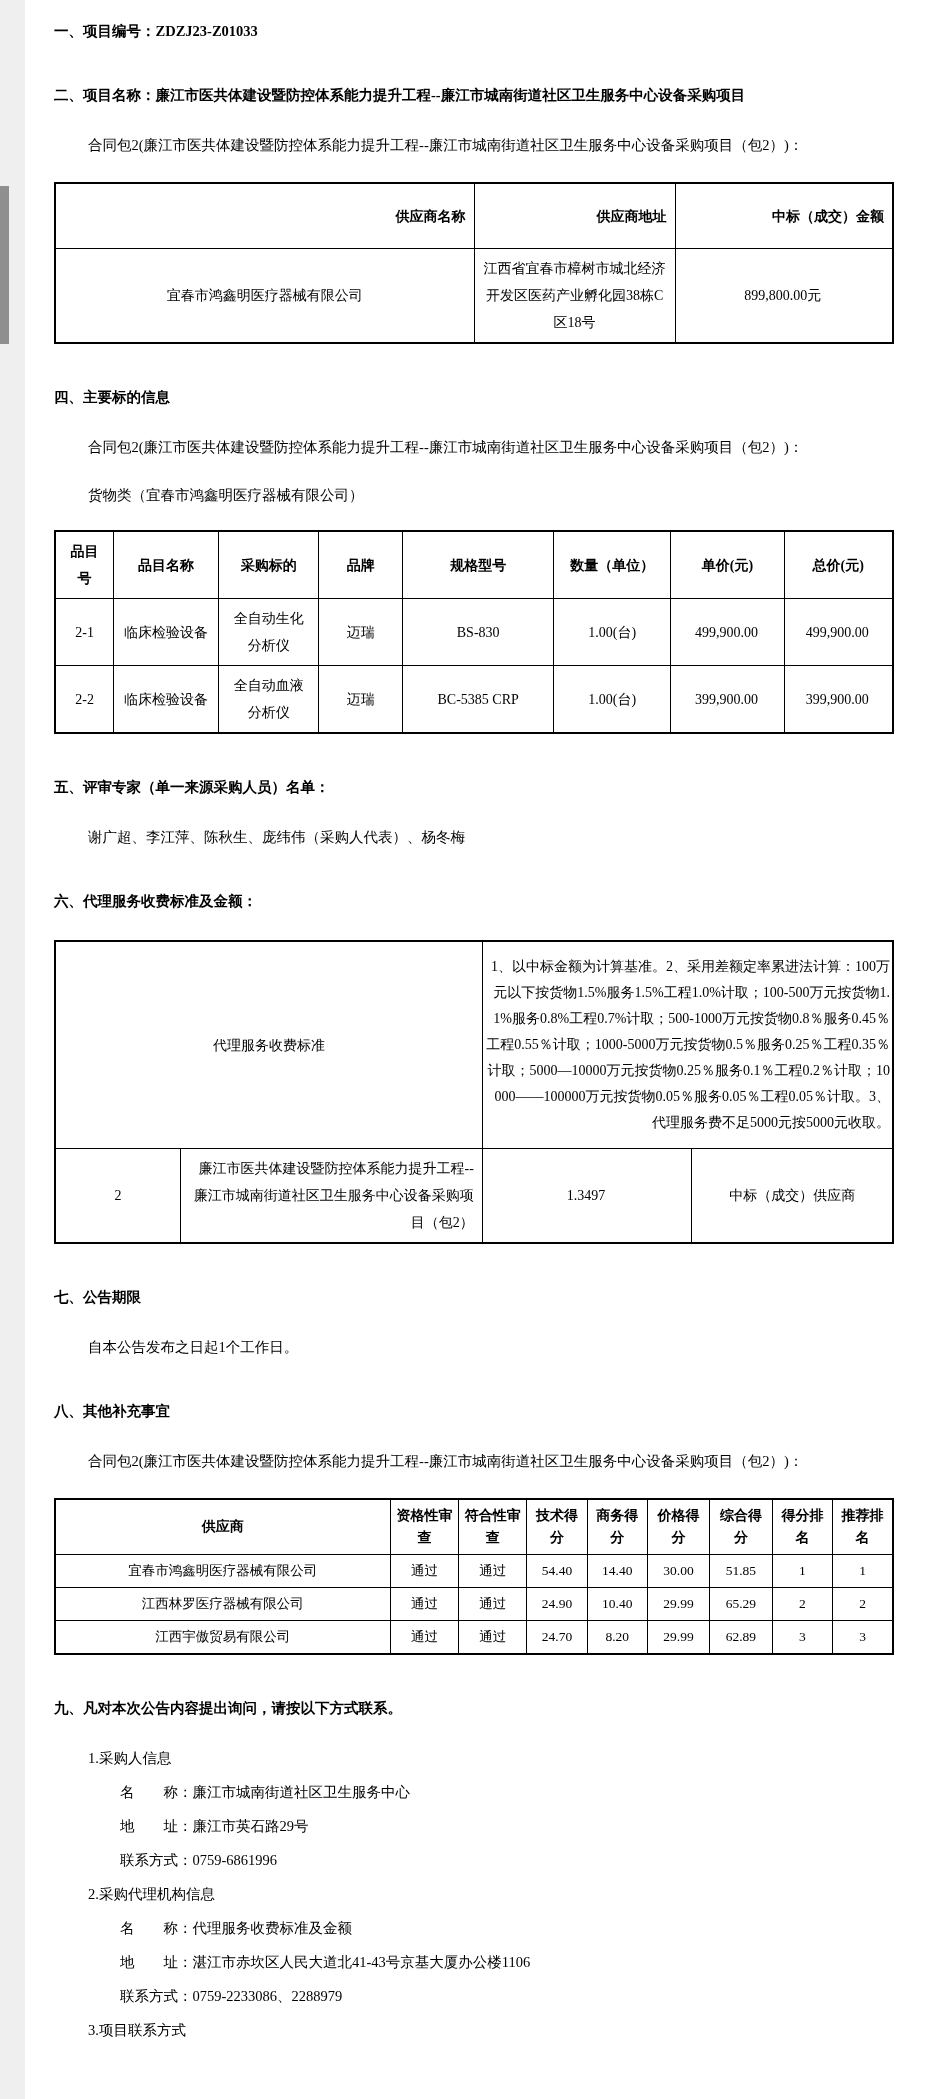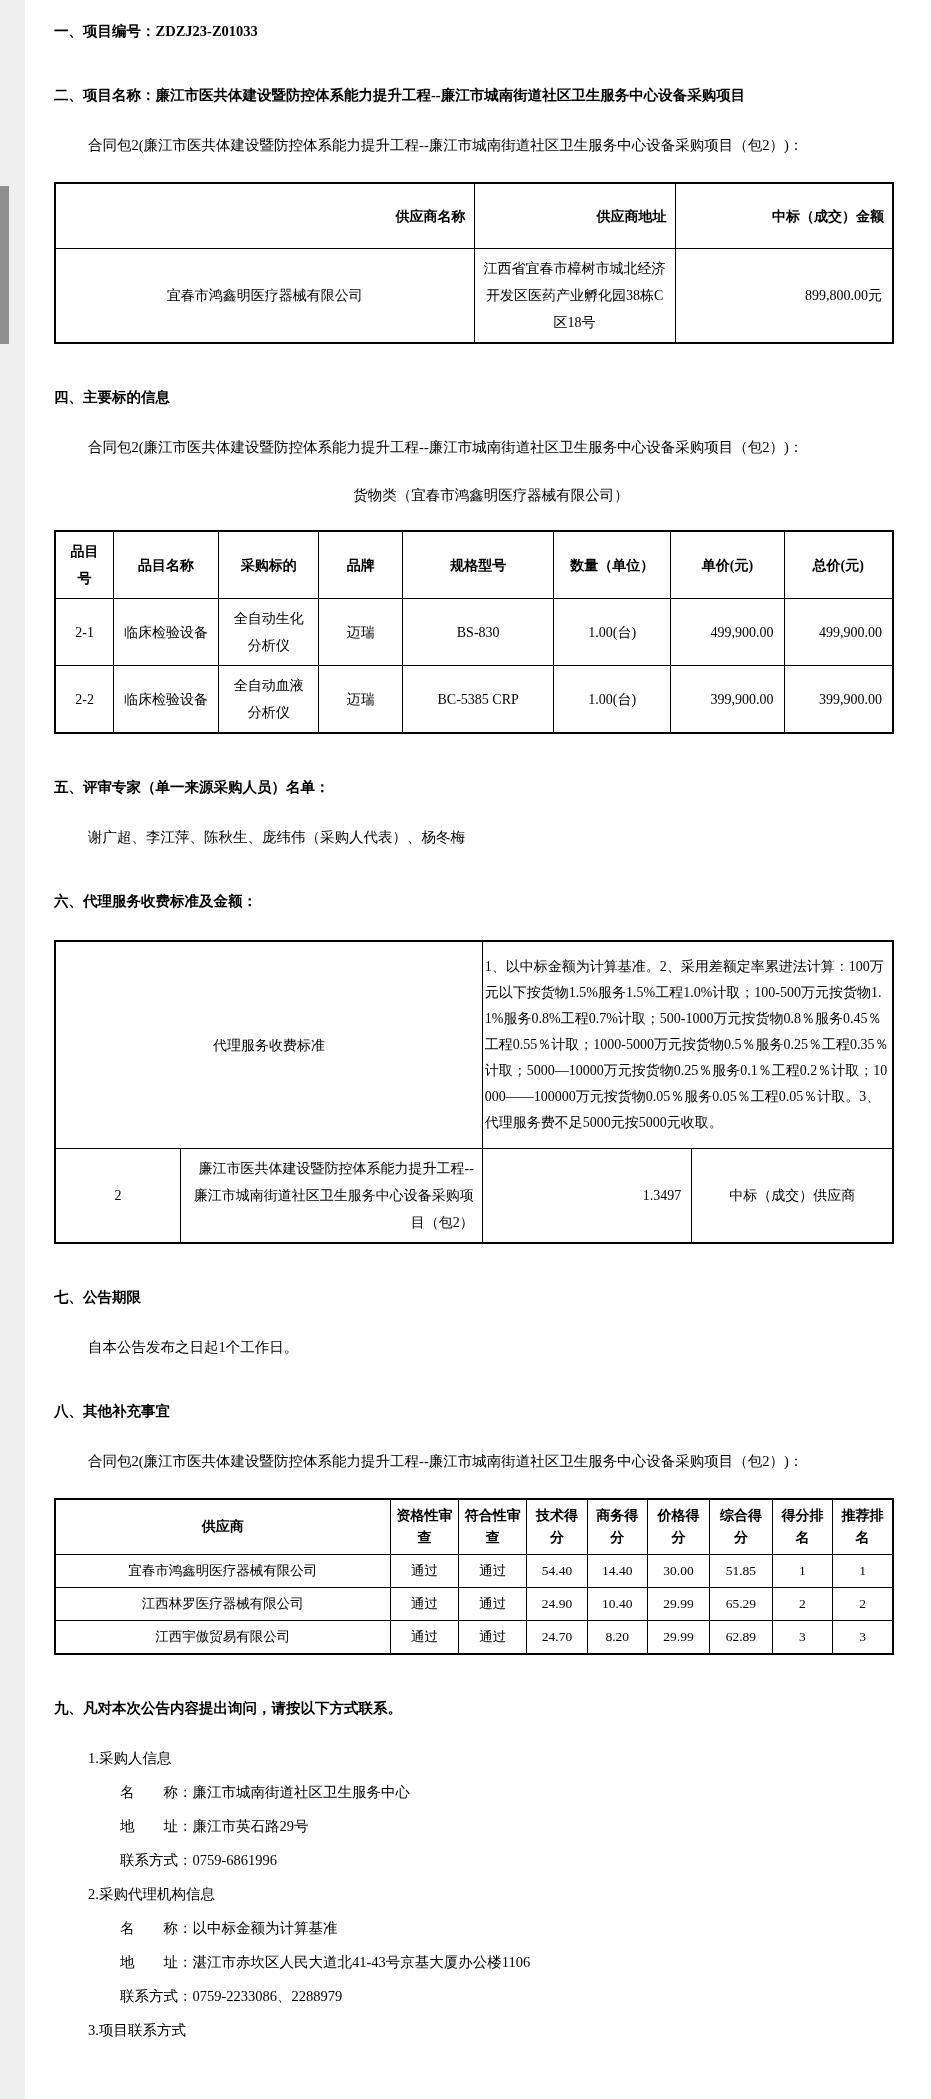--- a/index.html
+++ b/index.html
@@ -7,30 +7,30 @@
     width:931px;min-height:2099px;position:relative;
     font-family:"Liberation Serif","DejaVu Serif",serif;
     color:#000;font-size:14.5px;
   }
   .scroll-track{position:absolute;left:0;top:0;width:25px;height:2099px;background:#efefef;}
   .scroll-thumb{position:absolute;left:0;top:186px;width:9px;height:158px;background:#8f8f8f;}
   .page{position:relative;box-sizing:border-box;padding:12px 37px 30px 54px;min-height:2099px;}
   .sec-title{font-weight:bold;margin:42px 0 28px;line-height:22px;}
   .sec-title.first{margin-top:8px;}
   .para{margin:26px 0;padding-left:34px;line-height:22px;}
-  .para.tight{margin:18px 0;text-align:center;}
+  .para.tight{margin:18px 0;}
   table{border-collapse:collapse;width:100%;margin:24px 0 26px;table-layout:fixed;border:2px solid #000;}
   th,td{border:1px solid #000;text-align:center;vertical-align:middle;
         font-size:14px;font-weight:normal;padding:6px 8px;line-height:27px;word-break:break-all;}
   th{font-weight:bold;}
-  .num-r{text-align:right;padding-right:10px;margin-left:44px;}
+  .num-r{padding-right:10px;margin-left:44px;}
   .left{text-align:right;}
   .t1 th,.t1 td{line-height:27px;}
   .t1 .hrow th{height:52px;text-align:right;}
-  .fee-std{ text-align:left;padding:12px 2px;line-height:26px;}
+  .fee-std{ text-align:right;padding:12px 2px;line-height:26px;}
   .fee-hdr th{height:50px;}
   .t4 th{line-height:22px;padding:5px 4px;}
   .t4 td{line-height:20px;padding:6px 4px;font-size:13.5px;}
   .contacts{padding-left:34px;line-height:22px;}
   .contacts .group-title{margin:2px 0 12px;}
   .contacts .line{margin:0 0 12px;padding-left:32px;}
 </style>
 </head>
 <body>
 
@@ -209,21 +209,21 @@
 
   <div class="sec-title">九、凡对本次公告内容提出询问，请按以下方式联系。</div>
 
   <div class="contacts">
     <div class="group-title">1.采购人信息</div>
     <div class="line">名　　称：廉江市城南街道社区卫生服务中心</div>
     <div class="line">地　　址：廉江市英石路29号</div>
     <div class="line">联系方式：0759-6861996</div>
 
     <div class="group-title">2.采购代理机构信息</div>
-    <div class="line">名　　称：以中标金额为计算基准</div>
+    <div class="line">名　　称：代理服务收费标准及金额</div>
     <div class="line">地　　址：湛江市赤坎区人民大道北41-43号京基大厦办公楼1106</div>
     <div class="line">联系方式：0759-2233086、2288979</div>
 
     <div class="group-title">3.项目联系方式</div>
 
   </div>
 
 </div>
 
 </body></html>

